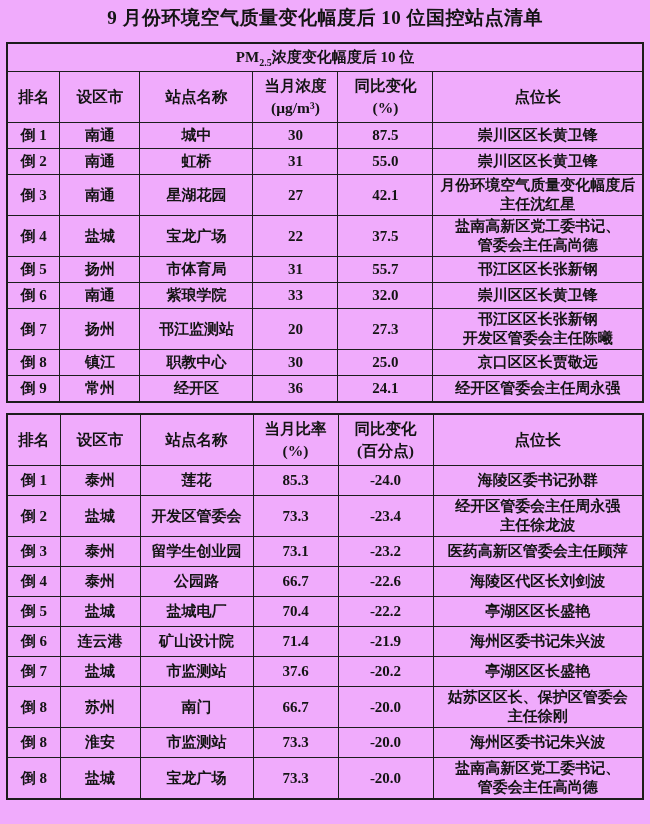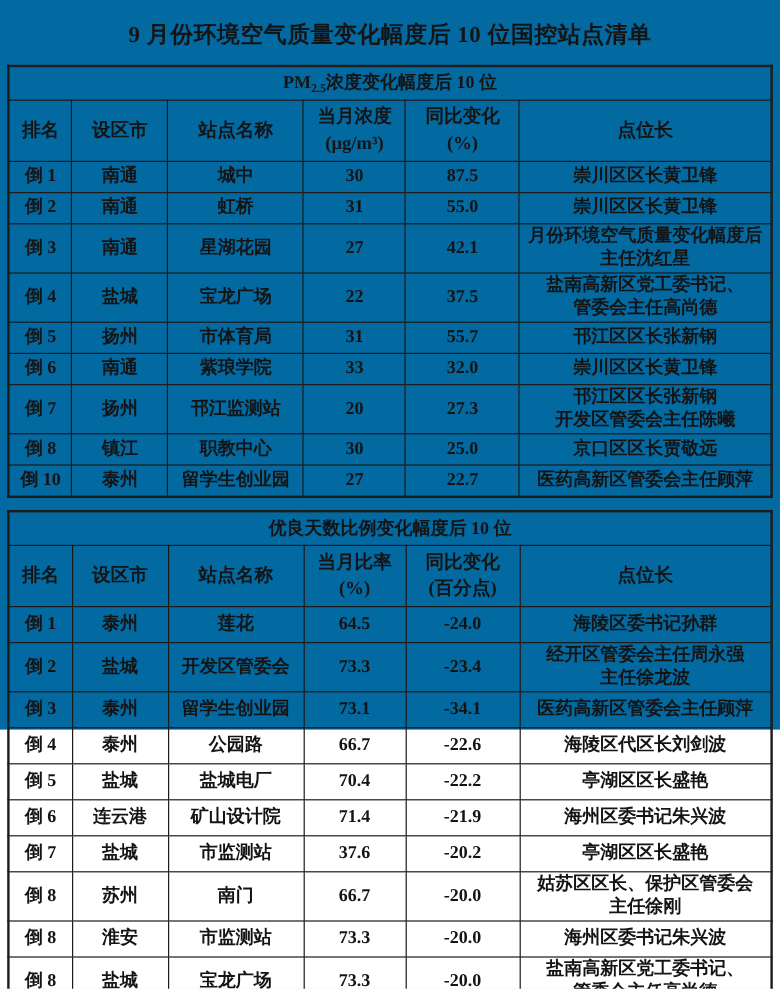--- a/index.html
+++ b/index.html
@@ -9,24 +9,24 @@
   }
   body {
     width: 650px;
     height: 824px;
     font-family: "Liberation Serif", "DejaVu Serif", serif;
     color: #141414;
     position: relative;
   }
   .page {
     width: 650px;
-    height: 608px;
+    height: 824px;
     box-sizing: border-box;
-    padding-top: 18px;
-    background: #0369a1;
+    padding-top: 6px;
+    background: #f0abfc;
   }
   .doc-title {
     margin: 0 0 7px 0;
     text-align: center;
     font-size: 19px;
     font-weight: bold;
     letter-spacing: 0.5px;
     line-height: 24px;
   }
   table.data-table {
@@ -163,74 +163,71 @@
         </tr>
         <tr class="data-row">
           <td>倒 8</td>
           <td>镇江</td>
           <td>职教中心</td>
           <td>30</td>
           <td>25.0</td>
           <td class="official-cell">京口区区长贾敬远</td>
         </tr>
         <tr class="data-row">
-          <td>倒 10</td>
-          <td>泰州</td>
-          <td>留学生创业园</td>
-          <td>27</td>
-          <td>22.7</td>
-          <td class="official-cell">医药高新区管委会主任顾萍</td>
+          <td>倒 9</td>
+          <td>常州</td>
+          <td>经开区</td>
+          <td>36</td>
+          <td>24.1</td>
+          <td class="official-cell">经开区管委会主任周永强</td>
         </tr>
       </tbody>
   </table>
 
   <table class="data-table second" data-table="1">
     <colgroup>
         <col style="width: 53px;">
         <col style="width: 80px;">
         <col style="width: 113px;">
         <col style="width: 85px;">
         <col style="width: 95px;">
         <col style="width: 210px;">
       </colgroup>
     <tbody>
-        <tr>
-          <td colspan="6" class="section-cell"><span>优良天数比例变化幅度后 10 位</span></td>
-        </tr>
         <tr class="header-row">
           <th>排名</th>
           <th>设区市</th>
           <th>站点名称</th>
           <th>当月比率<br>(%)</th>
           <th>同比变化<br>(百分点)</th>
           <th>点位长</th>
         </tr>
         <tr class="data-row">
           <td>倒 1</td>
           <td>泰州</td>
           <td>莲花</td>
-          <td>64.5</td>
+          <td>85.3</td>
           <td>-24.0</td>
           <td class="official-cell">海陵区委书记孙群</td>
         </tr>
         <tr class="data-row">
           <td>倒 2</td>
           <td>盐城</td>
           <td>开发区管委会</td>
           <td>73.3</td>
           <td>-23.4</td>
           <td class="official-cell">经开区管委会主任周永强
 主任徐龙波</td>
         </tr>
         <tr class="data-row">
           <td>倒 3</td>
           <td>泰州</td>
           <td>留学生创业园</td>
           <td>73.1</td>
-          <td>-34.1</td>
+          <td>-23.2</td>
           <td class="official-cell">医药高新区管委会主任顾萍</td>
         </tr>
         <tr class="data-row">
           <td>倒 4</td>
           <td>泰州</td>
           <td>公园路</td>
           <td>66.7</td>
           <td>-22.6</td>
           <td class="official-cell">海陵区代区长刘剑波</td>
         </tr>

